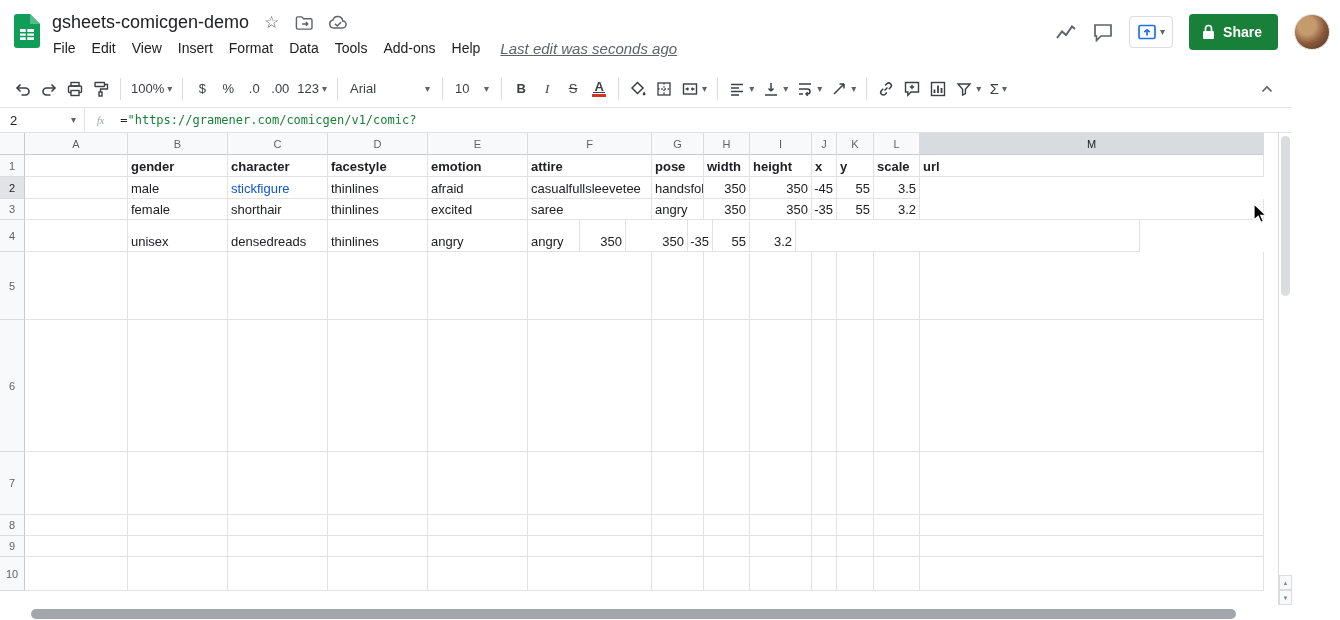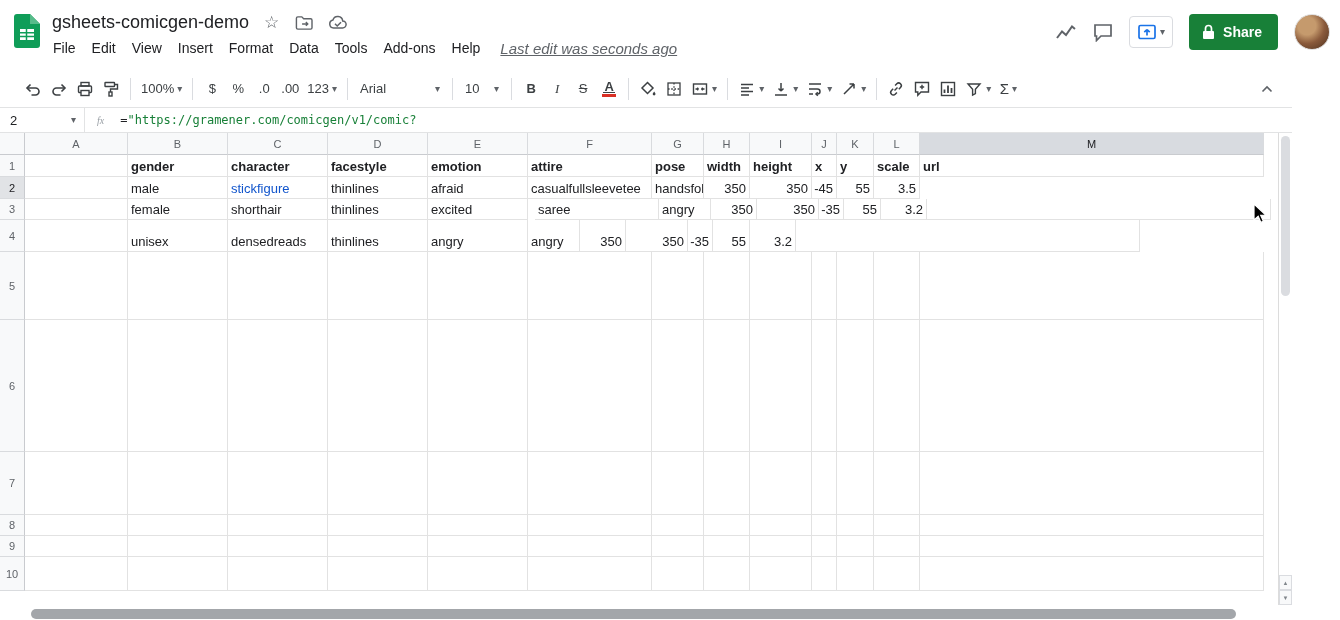--- a/index.html
+++ b/index.html
@@ -21,21 +21,21 @@
   .present-btn { display:flex; align-items:center; gap:3px; border:1px solid #dadce0; border-radius:4px; height:32px; padding:0 7px; background:#fff; cursor:pointer; }
   .share-btn { display:flex; align-items:center; gap:8px; height:36px; padding:0 16px 0 13px; border-radius:4px; background:#188038; color:#fff; font-size:14px; font-weight:bold; border:none; cursor:pointer; }
   .avatar { width:36px; height:36px; border-radius:50%; background: radial-gradient(circle at 35% 32%, #c59a6d 0 28%, #8a5a3b 55%, #4a2f1d 100%); border:1px solid #e0e0e0; cursor:pointer; }
   .caret { font-size: 10px; color: #5f6368; line-height: 1; }
 
   
   .body-row { display: flex; height: 550px; }
   .left-col { width: 1292px; display: flex; flex-direction: column; }
 
   
-  .toolbar { height: 38px; display: flex; align-items: center; padding: 0 12px 0 20px; border-bottom: 1px solid #e2e3e4; }
+  .toolbar { height: 38px; display: flex; align-items: center; padding: 0 12px 0 10px; border-bottom: 1px solid #e2e3e4; }
   .tbtn { height: 26px; min-width: 26px; display: flex; align-items: center; justify-content: center; gap: 3px; border-radius: 3px; color: #3c4043; font-size: 13px; padding: 0 4px; cursor: pointer; white-space: nowrap; }
   .tb-sep { width: 1px; height: 22px; background: #dadce0; margin: 0 6px; }
   .font-select { width: 92px; justify-content: space-between; padding: 0 6px; }
   .size-select { width: 46px; justify-content: space-between; padding: 0 6px; }
   .bold-g { font-weight: bold; }
   .italic-g { font-style: italic; font-family: "Liberation Serif", serif; }
   .strike-g { text-decoration: line-through; }
   .tcolor { display:flex; flex-direction:column; align-items:center; line-height:11px; }
   .tcolor .bar { width: 14px; height: 3px; background: #d93025; margin-top: 1px; }
   .tcolor .a { font-size: 13px; font-weight: bold; color:#3c4043; border-bottom:1px solid #3c4043; padding:0 1px; }
@@ -365,21 +365,21 @@
             <div class="g-cell num" style="width: 37px;">55</div>
             <div class="g-cell num" style="width: 46px;">3.5</div>
           </div>
           <div class="g-row" style="height: 21px;">
             <div class="g-rowhead">3</div>
             <div class="g-cell" style="width: 103px;"></div>
             <div class="g-cell" style="width: 100px;">female</div>
             <div class="g-cell" style="width: 100px;">shorthair</div>
             <div class="g-cell" style="width: 100px;">thinlines</div>
             <div class="g-cell" style="width: 100px;">excited</div>
-            <div class="g-cell" style="width: 124px; margin-left: 7px;">saree</div>
+            <div class="g-cell" style="width: 124px;">saree</div>
             <div class="g-cell" style="width: 52px;">angry</div>
             <div class="g-cell num" style="width: 46px;">350</div>
             <div class="g-cell num" style="width: 62px;">350</div>
             <div class="g-cell num" style="width: 25px;">-35</div>
             <div class="g-cell num" style="width: 37px;">55</div>
             <div class="g-cell num" style="width: 46px;">3.2</div>
             <div class="g-cell" style="width: 344px;"></div>
           </div>
           <div class="g-row" style="height: 32px;">
             <div class="g-rowhead">4</div>

